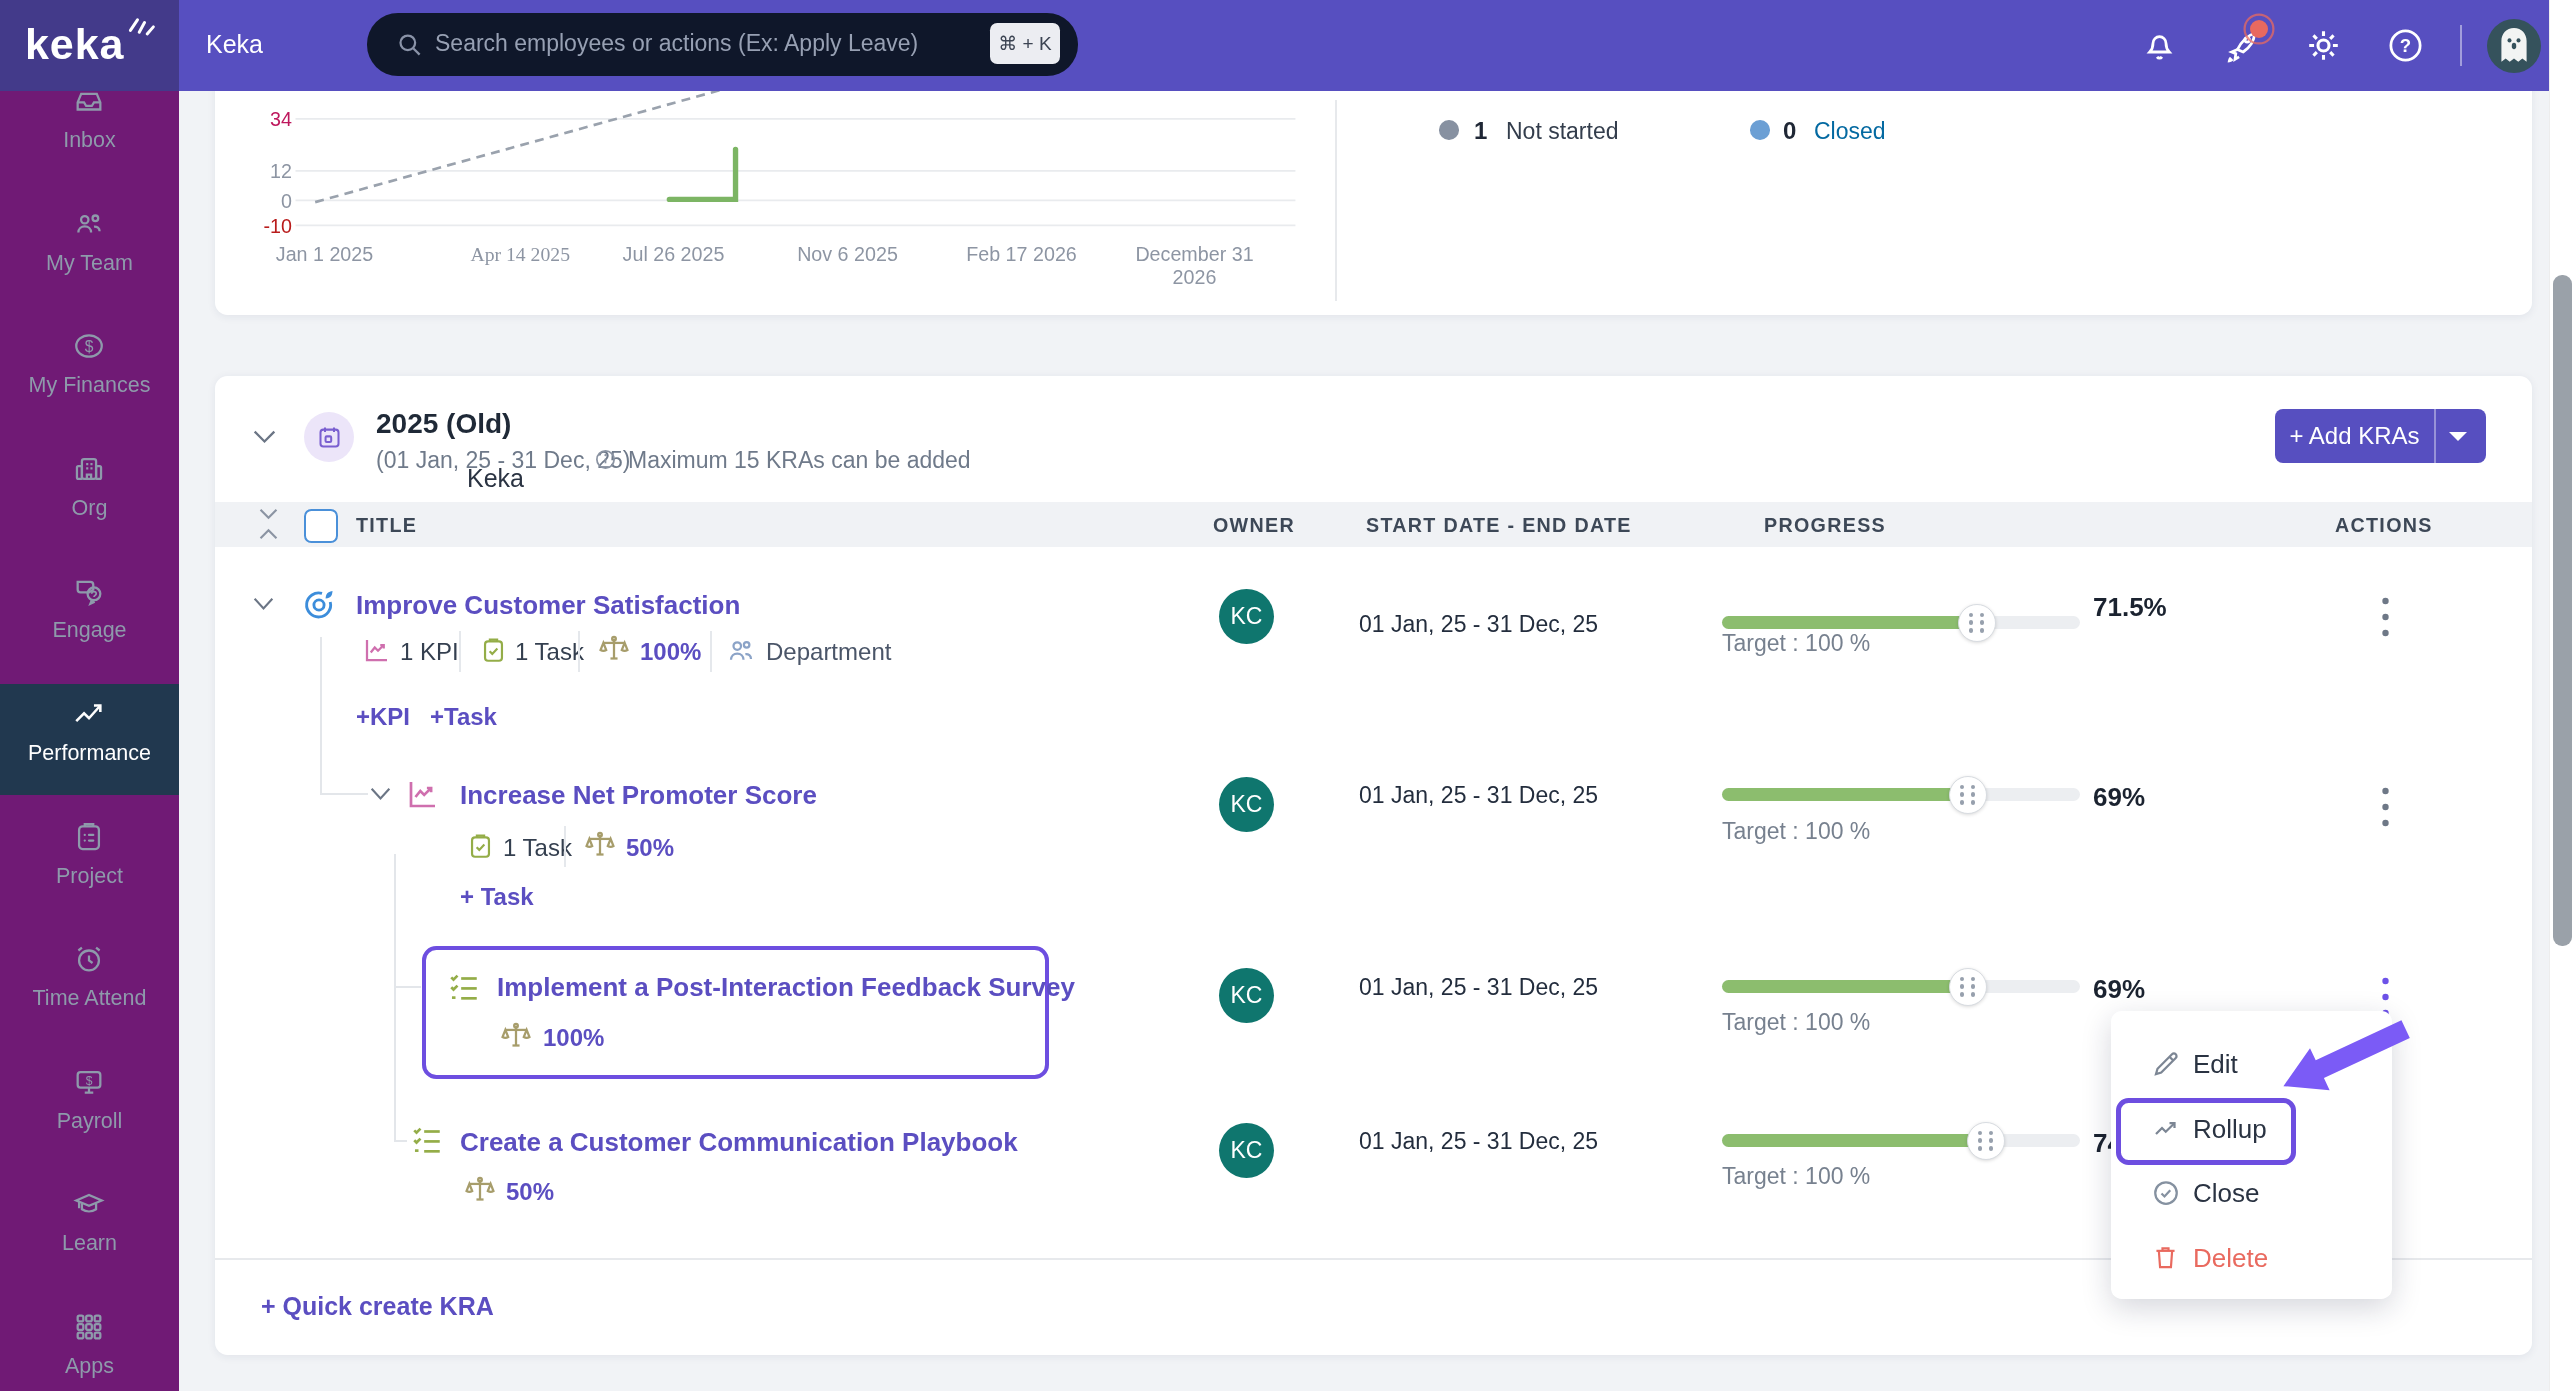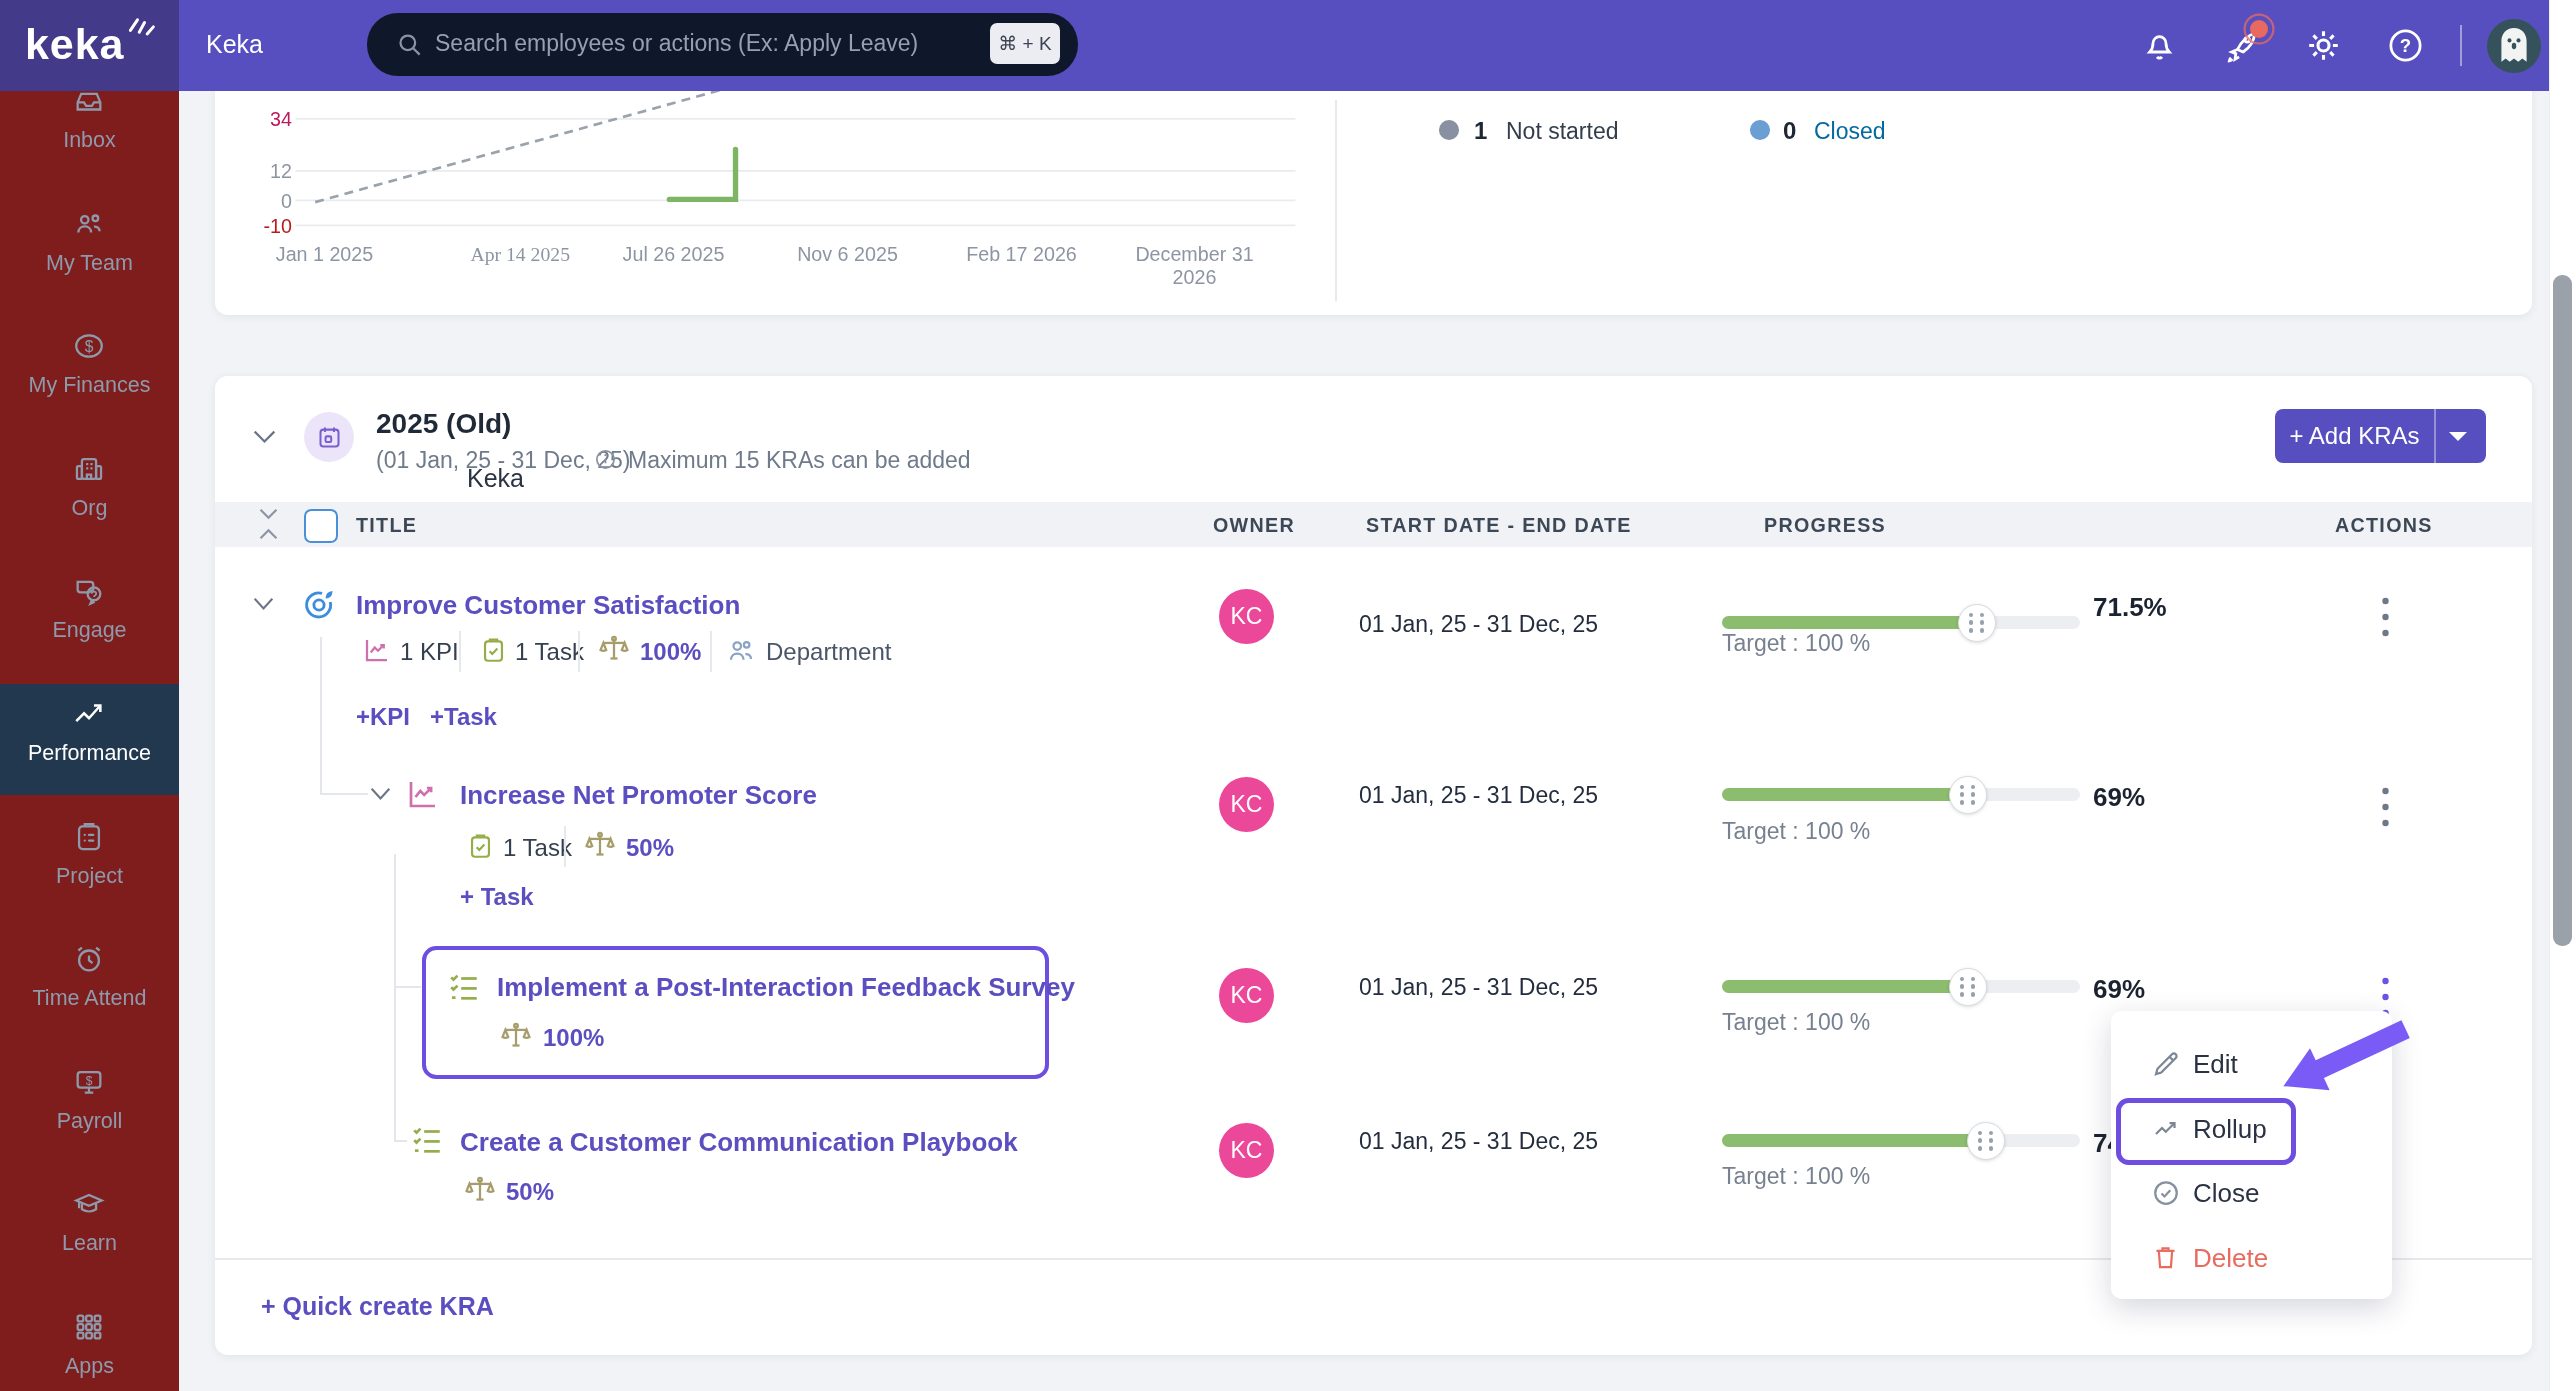--- a/index.html
+++ b/index.html
@@ -17,21 +17,21 @@
   .side-item.active{background:#21384f;color:#ffffff;}
   .meta-sep{position:absolute;width:1.8px;height:41px;background:#e5e8ec;}
   .track{position:absolute;width:358px;height:13.4px;border-radius:7.2px;background:#eceef1;}
   .fill{position:absolute;left:0;top:0;height:13.4px;border-radius:7.2px;background:#8cbd6e;}
   .handle{position:absolute;right:-18px;top:-11.6px;width:36px;height:36px;border-radius:50%;
           background:#fff;border:0.9px solid #d8dce1;box-shadow:0 0.9px 3.6px rgba(0,0,0,.15);cursor:grab;}
   .handle i{position:absolute;width:4.5px;height:4.5px;border-radius:50%;background:#97a0ad;}
   .pct{position:absolute;font-size:26px;font-weight:bold;color:#1b2330;}
   .target{position:absolute;font-size:23px;color:#77818f;}
   .dt{position:absolute;font-size:23px;color:#232d3d;}
-  .avatar{position:absolute;width:55px;height:55px;border-radius:50%;background:#ec4899;color:#fff;
+  .avatar{position:absolute;width:55px;height:55px;border-radius:50%;background:#0f766e;color:#fff;
           font-size:23px;display:flex;align-items:center;justify-content:center;}
   .kebab{position:absolute;cursor:pointer;}
   .thead-lbl{position:absolute;top:514px;font-size:19.7px;font-weight:600;color:#3d4857;letter-spacing:1.3px;}
   .treeline{position:absolute;background:#e3e6ea;}
   .menu-item{position:absolute;left:2129px;width:245px;height:52px;cursor:pointer;}
   .menu-item span{position:absolute;left:64px;top:10.7px;font-size:26px;color:#2a3342;}
 </style>
 </head>
 <body>
 
@@ -389,21 +389,21 @@
     <div style="position:absolute;left:2487px;top:19px;width:54px;height:54px;border-radius:50%;background:#35525c;overflow:hidden;cursor:pointer;">
       <svg width="54" height="54" viewBox="0 0 24 24">
         <path d="M12 4c-3.4 0-5.6 2.5-5.6 5.8V19l1.9-1.5 1.8 1.5 1.9-1.4 1.9 1.4 1.8-1.5 1.9 1.5V9.8C17.6 6.5 15.4 4 12 4z" fill="#f2f4f3"></path>
         <circle cx="10" cy="9.5" r=".9" fill="#35525c"></circle>
           <circle cx="14" cy="9.5" r=".9" fill="#35525c"></circle>
         <ellipse cx="12" cy="12" rx="1" ry="1.4" fill="#35525c"></ellipse>
       </svg>
     </div>
   </div>
 
-  <div class="abs" style="left:0;top:91px;width:179px;height:1301px;background:#7f1d1d;z-index:30;">
+  <div class="abs" style="left:0;top:91px;width:179px;height:1301px;background:#701a75;z-index:30;">
     <div class="side-item" style="top:-19.7px;">
       <svg width="34" height="34" viewBox="0 0 24 24" fill="none" stroke="currentColor" stroke-width="1.6">
         <path d="M4 13l2.5-6h11L20 13v5H4v-5z"></path>
           <path d="M4 13h4.5l1.5 2.5h4L15.5 13H20"></path>
       </svg>
       <div class="lbl">Inbox</div>
     </div>
     <div class="side-item" style="top:103px;">
       <svg width="34" height="34" viewBox="0 0 24 24" fill="none" stroke="currentColor" stroke-width="1.6">
         <circle cx="9" cy="9" r="2.6"></circle>

